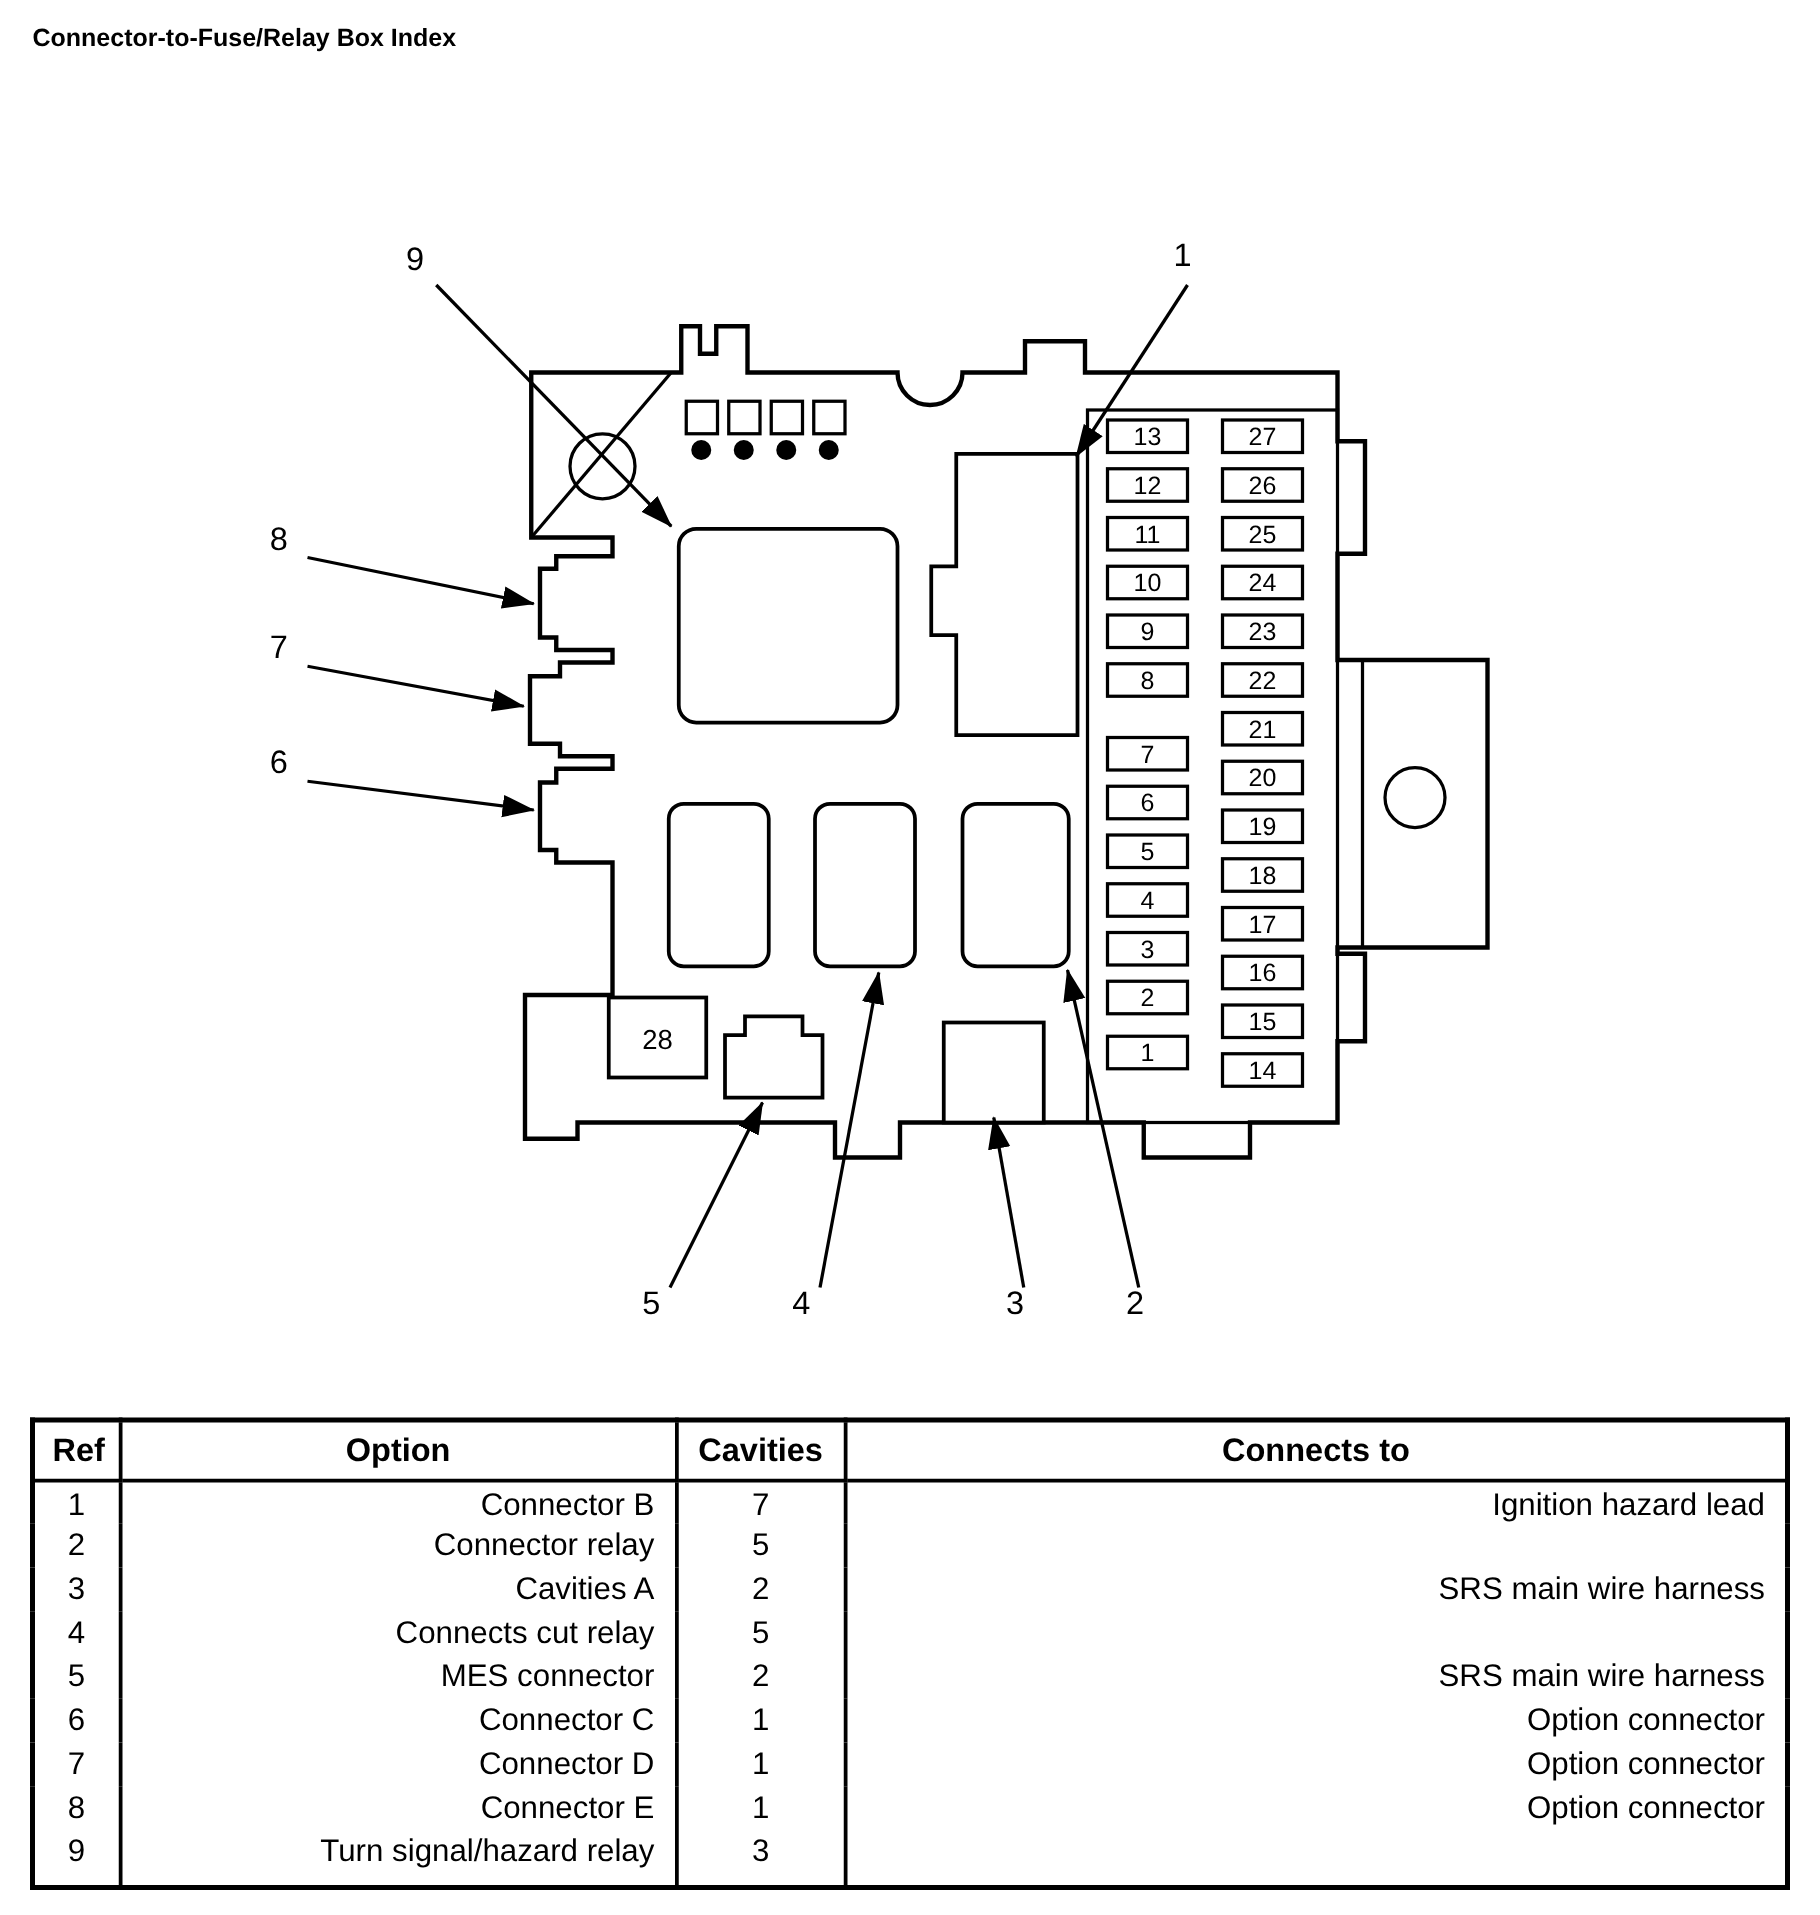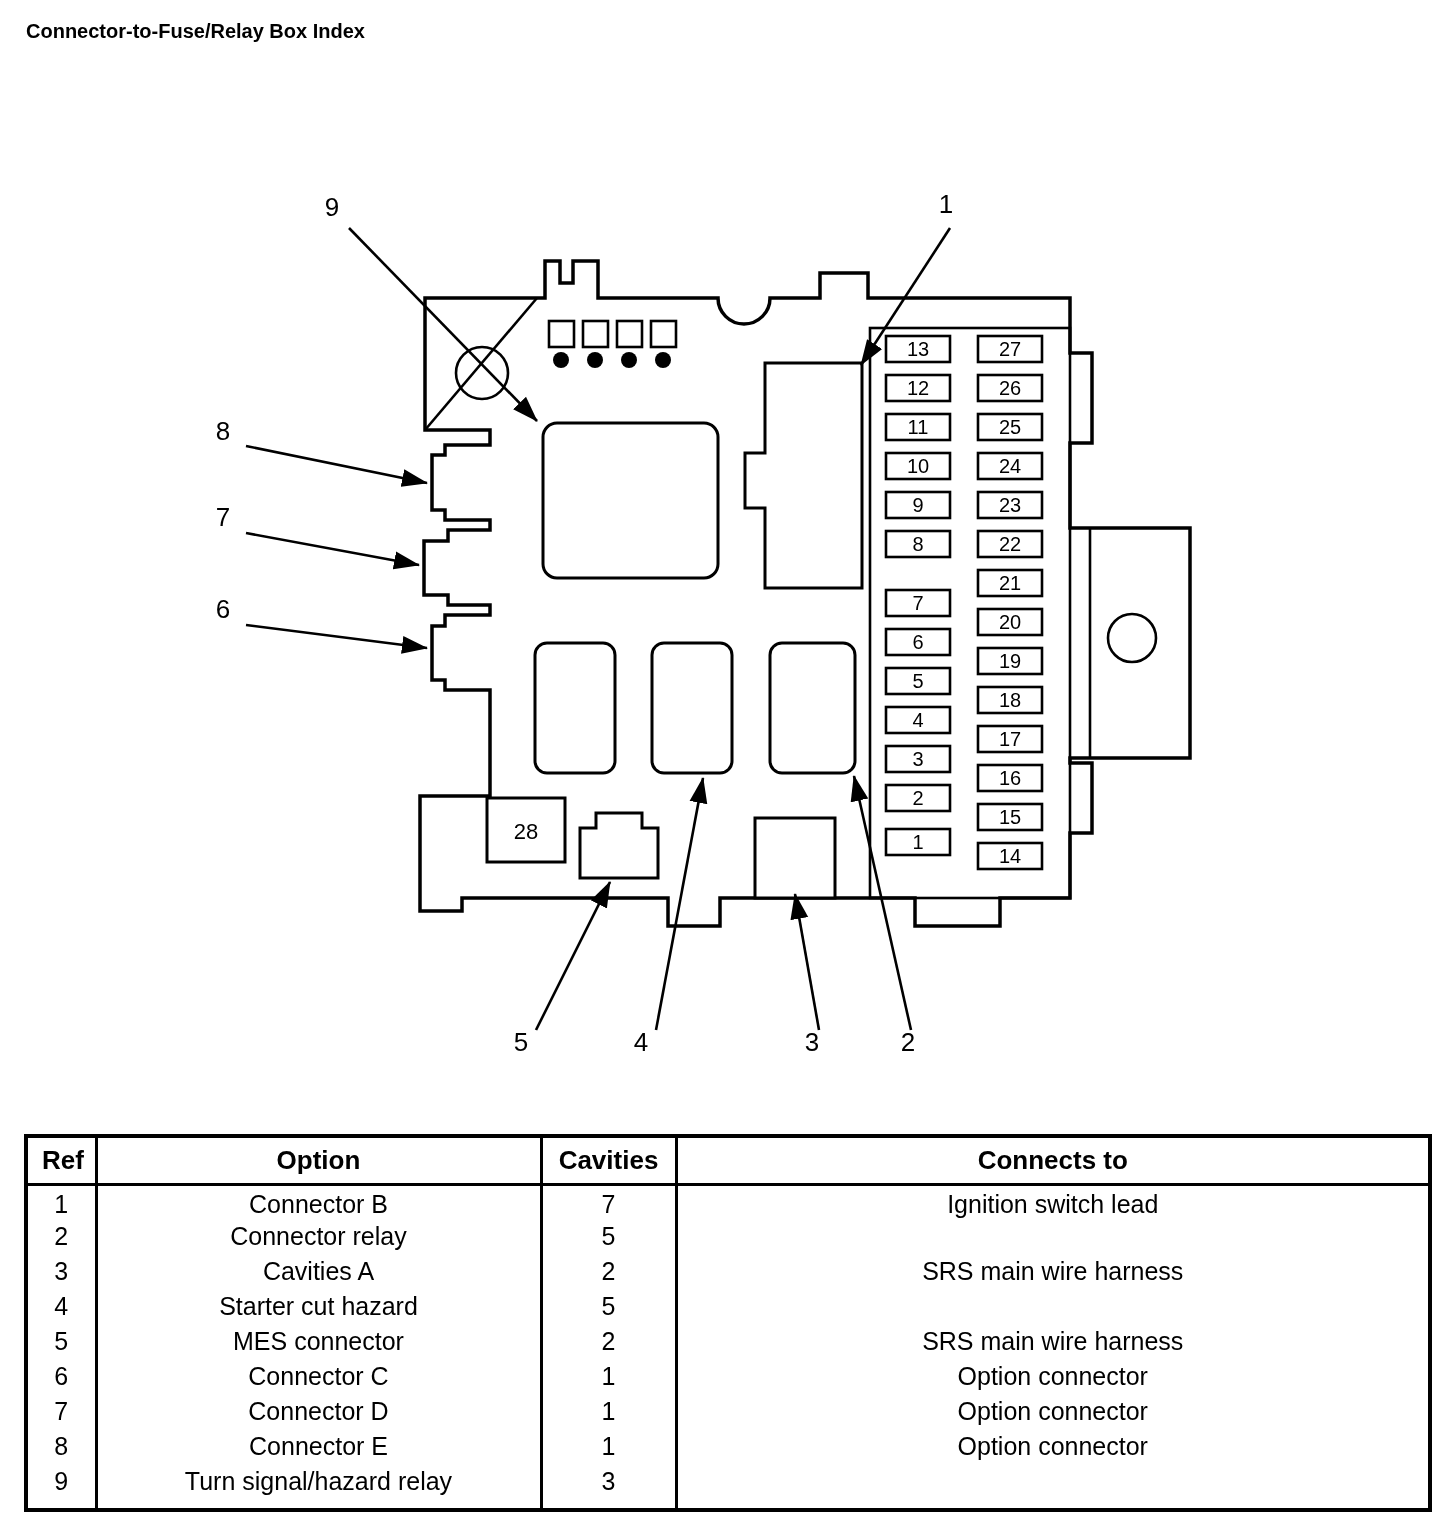--- a/index.html
+++ b/index.html
@@ -53,21 +53,21 @@
     border-top: none;
     border-bottom: none;
     height: 35px;
     font-size: 25px;
     padding: 0 16px;
     vertical-align: middle;
   }
   .index-table tbody tr:first-child td { padding-top: 4px; }
   .index-table tbody tr:last-child td  { height: 46px; padding-bottom: 10px; }
   .col-ref, .col-cav { text-align: center; }
-  .col-socket, .col-connects { text-align: center; }
+  .col-socket, .col-connects { text-align: right; }
 </style>
 </head>
 <body>
 
 <h1 class="page-title">Connector-to-Fuse/Relay Box Index</h1>
 
 <svg class="diagram" viewBox="0 50 1456 1040">
   <defs>
     <marker id="arrowhead" markerUnits="userSpaceOnUse" markerWidth="28" markerHeight="20" refX="25" refY="10" orient="auto">
       <path d="M0,1 L26,10 L0,19 Z" fill="#000"></path>
@@ -213,37 +213,37 @@
       <th>Option</th>
       <th>Cavities</th>
       <th>Connects to</th>
     </tr>
   </thead>
   <tbody>
     <tr>
       <td class="col-ref">1</td>
       <td class="col-socket">Connector B</td>
       <td class="col-cav">7</td>
-      <td class="col-connects">Ignition switch lead</td>
+      <td class="col-connects">Ignition hazard lead</td>
     </tr>
     <tr>
       <td class="col-ref">2</td>
       <td class="col-socket">Connector relay</td>
       <td class="col-cav">5</td>
       <td class="col-connects"></td>
     </tr>
     <tr>
       <td class="col-ref">3</td>
       <td class="col-socket">Cavities A</td>
       <td class="col-cav">2</td>
       <td class="col-connects">SRS main wire harness</td>
     </tr>
     <tr>
       <td class="col-ref">4</td>
-      <td class="col-socket">Starter cut hazard</td>
+      <td class="col-socket">Connects cut relay</td>
       <td class="col-cav">5</td>
       <td class="col-connects"></td>
     </tr>
     <tr>
       <td class="col-ref">5</td>
       <td class="col-socket">MES connector</td>
       <td class="col-cav">2</td>
       <td class="col-connects">SRS main wire harness</td>
     </tr>
     <tr>

